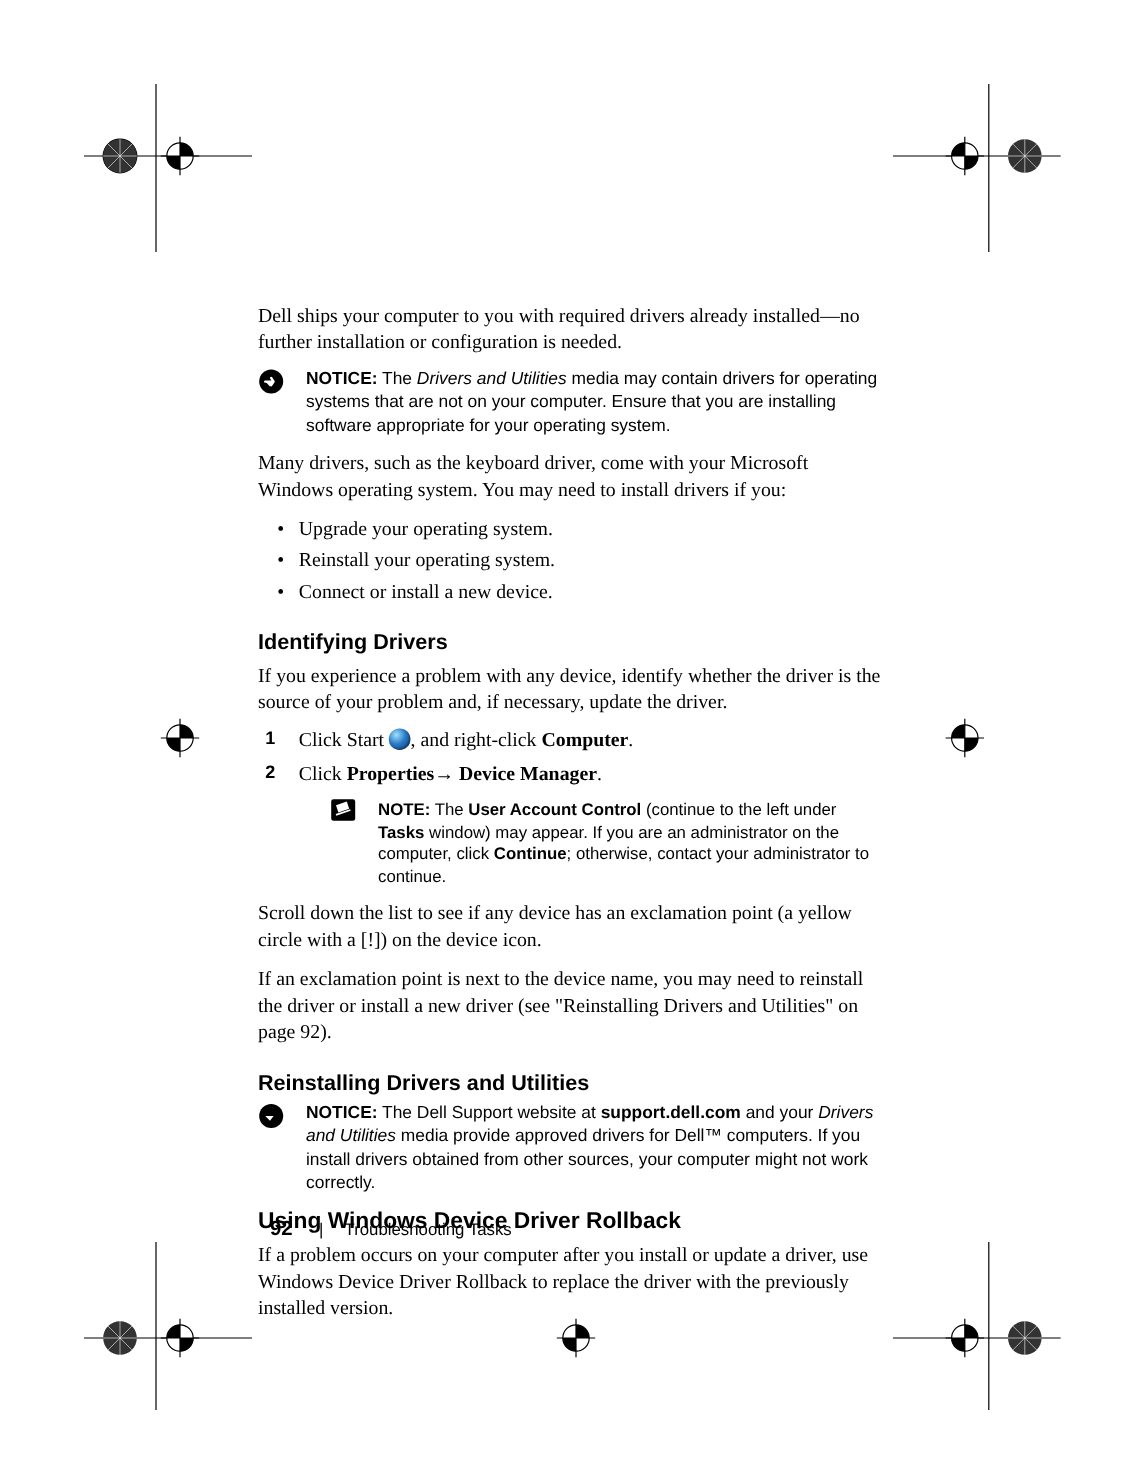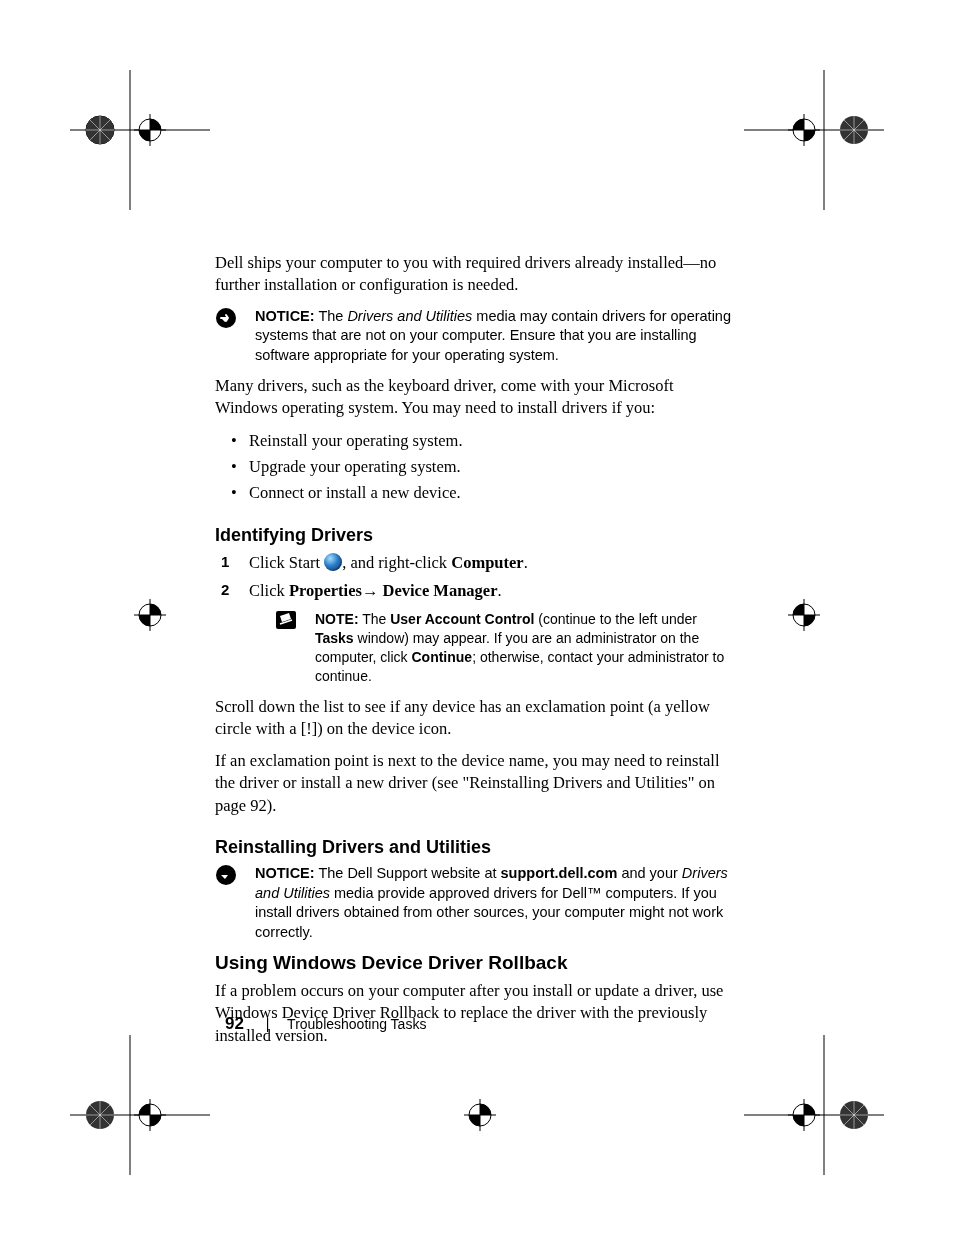--- a/index.html
+++ b/index.html
@@ -200,26 +200,27 @@
         </svg>
     </div>
     <div class="txt sans">
       <span class="bold-sans">NOTICE:</span><span> The </span><span class="italic">Drivers and Utilities</span><span> media may contain drivers for operating systems that are not on your computer. Ensure that you are installing software appropriate for your operating system.</span>
     </div>
   </div>
 
   <p class="serif">Many drivers, such as the keyboard driver, come with your Microsoft Windows operating system. You may need to install drivers if you:</p>
 
   <ul class="bullets serif">
+    <li>Upgrade your operating system.</li>
     <li>Reinstall your operating system.</li>
-    <li>Upgrade your operating system.</li>
     <li>Connect or install a new device.</li>
   </ul>
 
   <div class="h2">Identifying Drivers</div>
+  <p class="serif">If you experience a problem with any device, identify whether the driver is the source of your problem and, if necessary, update the driver.</p>
 
   <ol class="steps serif">
     <li>
       <span class="step-num">1</span>
       <span>Click Start </span><span class="start-orb"></span><span>, and right-click </span><b>Computer</b><span>.</span>
     </li>
     <li>
       <span class="step-num">2</span>
       <span>Click </span><b>Properties</b><span>→ </span><b>Device Manager</b><span>.</span>
     </li>

